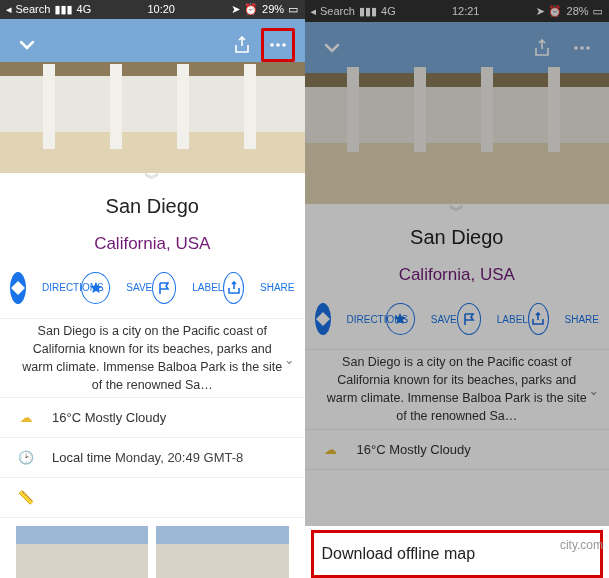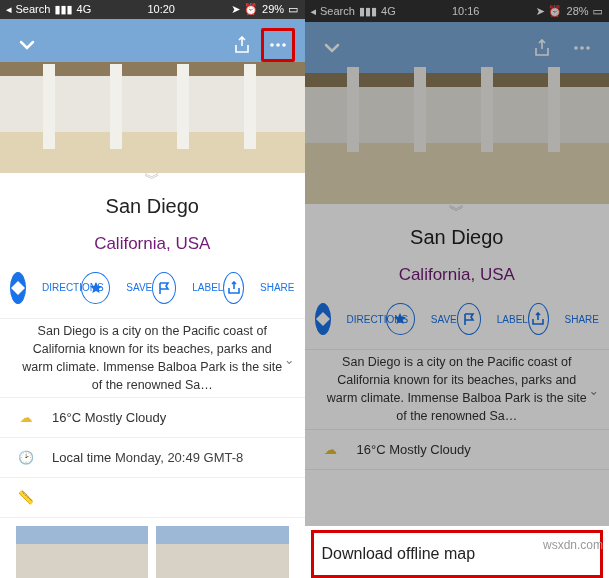--- a/index.html
+++ b/index.html
@@ -152,21 +152,21 @@
 </div>
 
 <div class="phone right">
   <div class="statusbar">
     <div class="sb-group">
       <span>◂</span>
       <span>Search</span>
       <span>▮▮▮</span>
       <span>4G</span>
     </div>
-    <span>10:16</span>
+    <span>12:21</span>
     <div class="sb-group">
       <span>➤</span>
       <span>⏰</span>
       <span>28%</span>
       <span>▭</span>
     </div>
   </div>
 
   <div class="hero">
     <div class="fake-photo"></div>
@@ -246,13 +246,13 @@
       <div class="ic" style="color:#e8b931">☁</div>
       <span>16°C Mostly Cloudy</span>
     </div>
   </div>
 
   <div class="menu">
     <div class="menu-item hi">Download offline map</div>
   </div>
 </div>
 
-<div class="watermark">wsxdn.com</div>
+<div class="watermark">city.com</div>
 
 </body></html>

